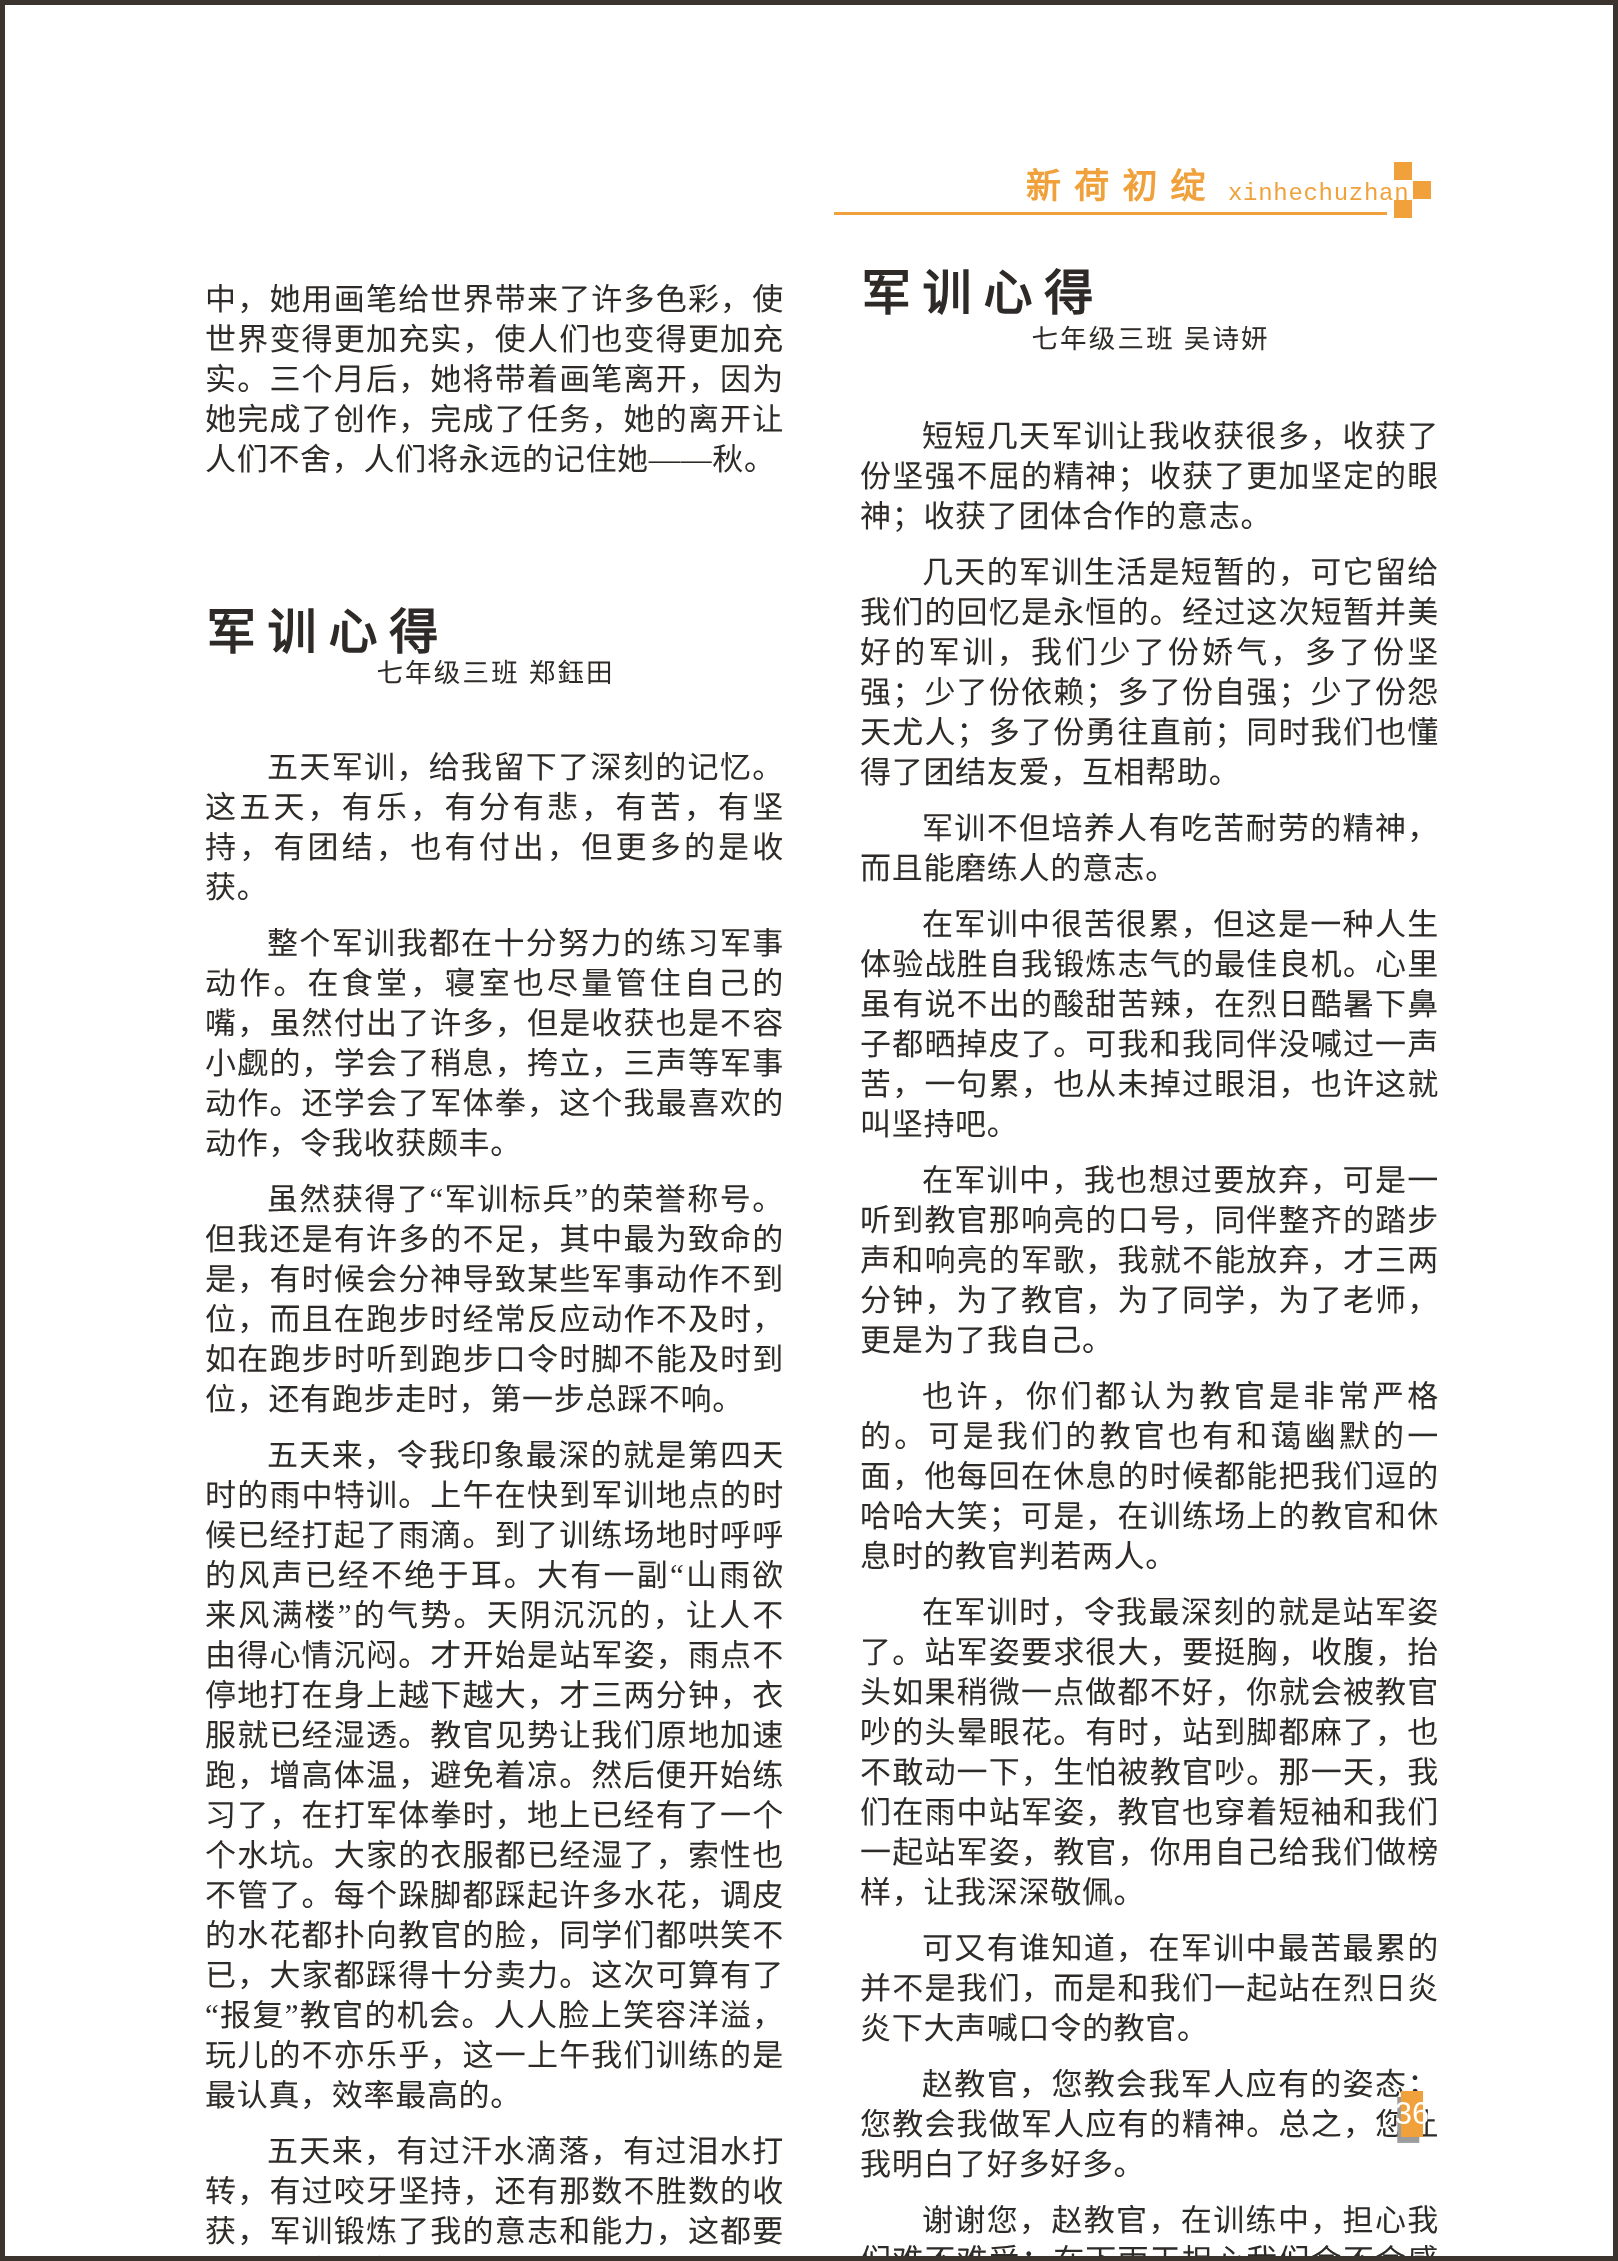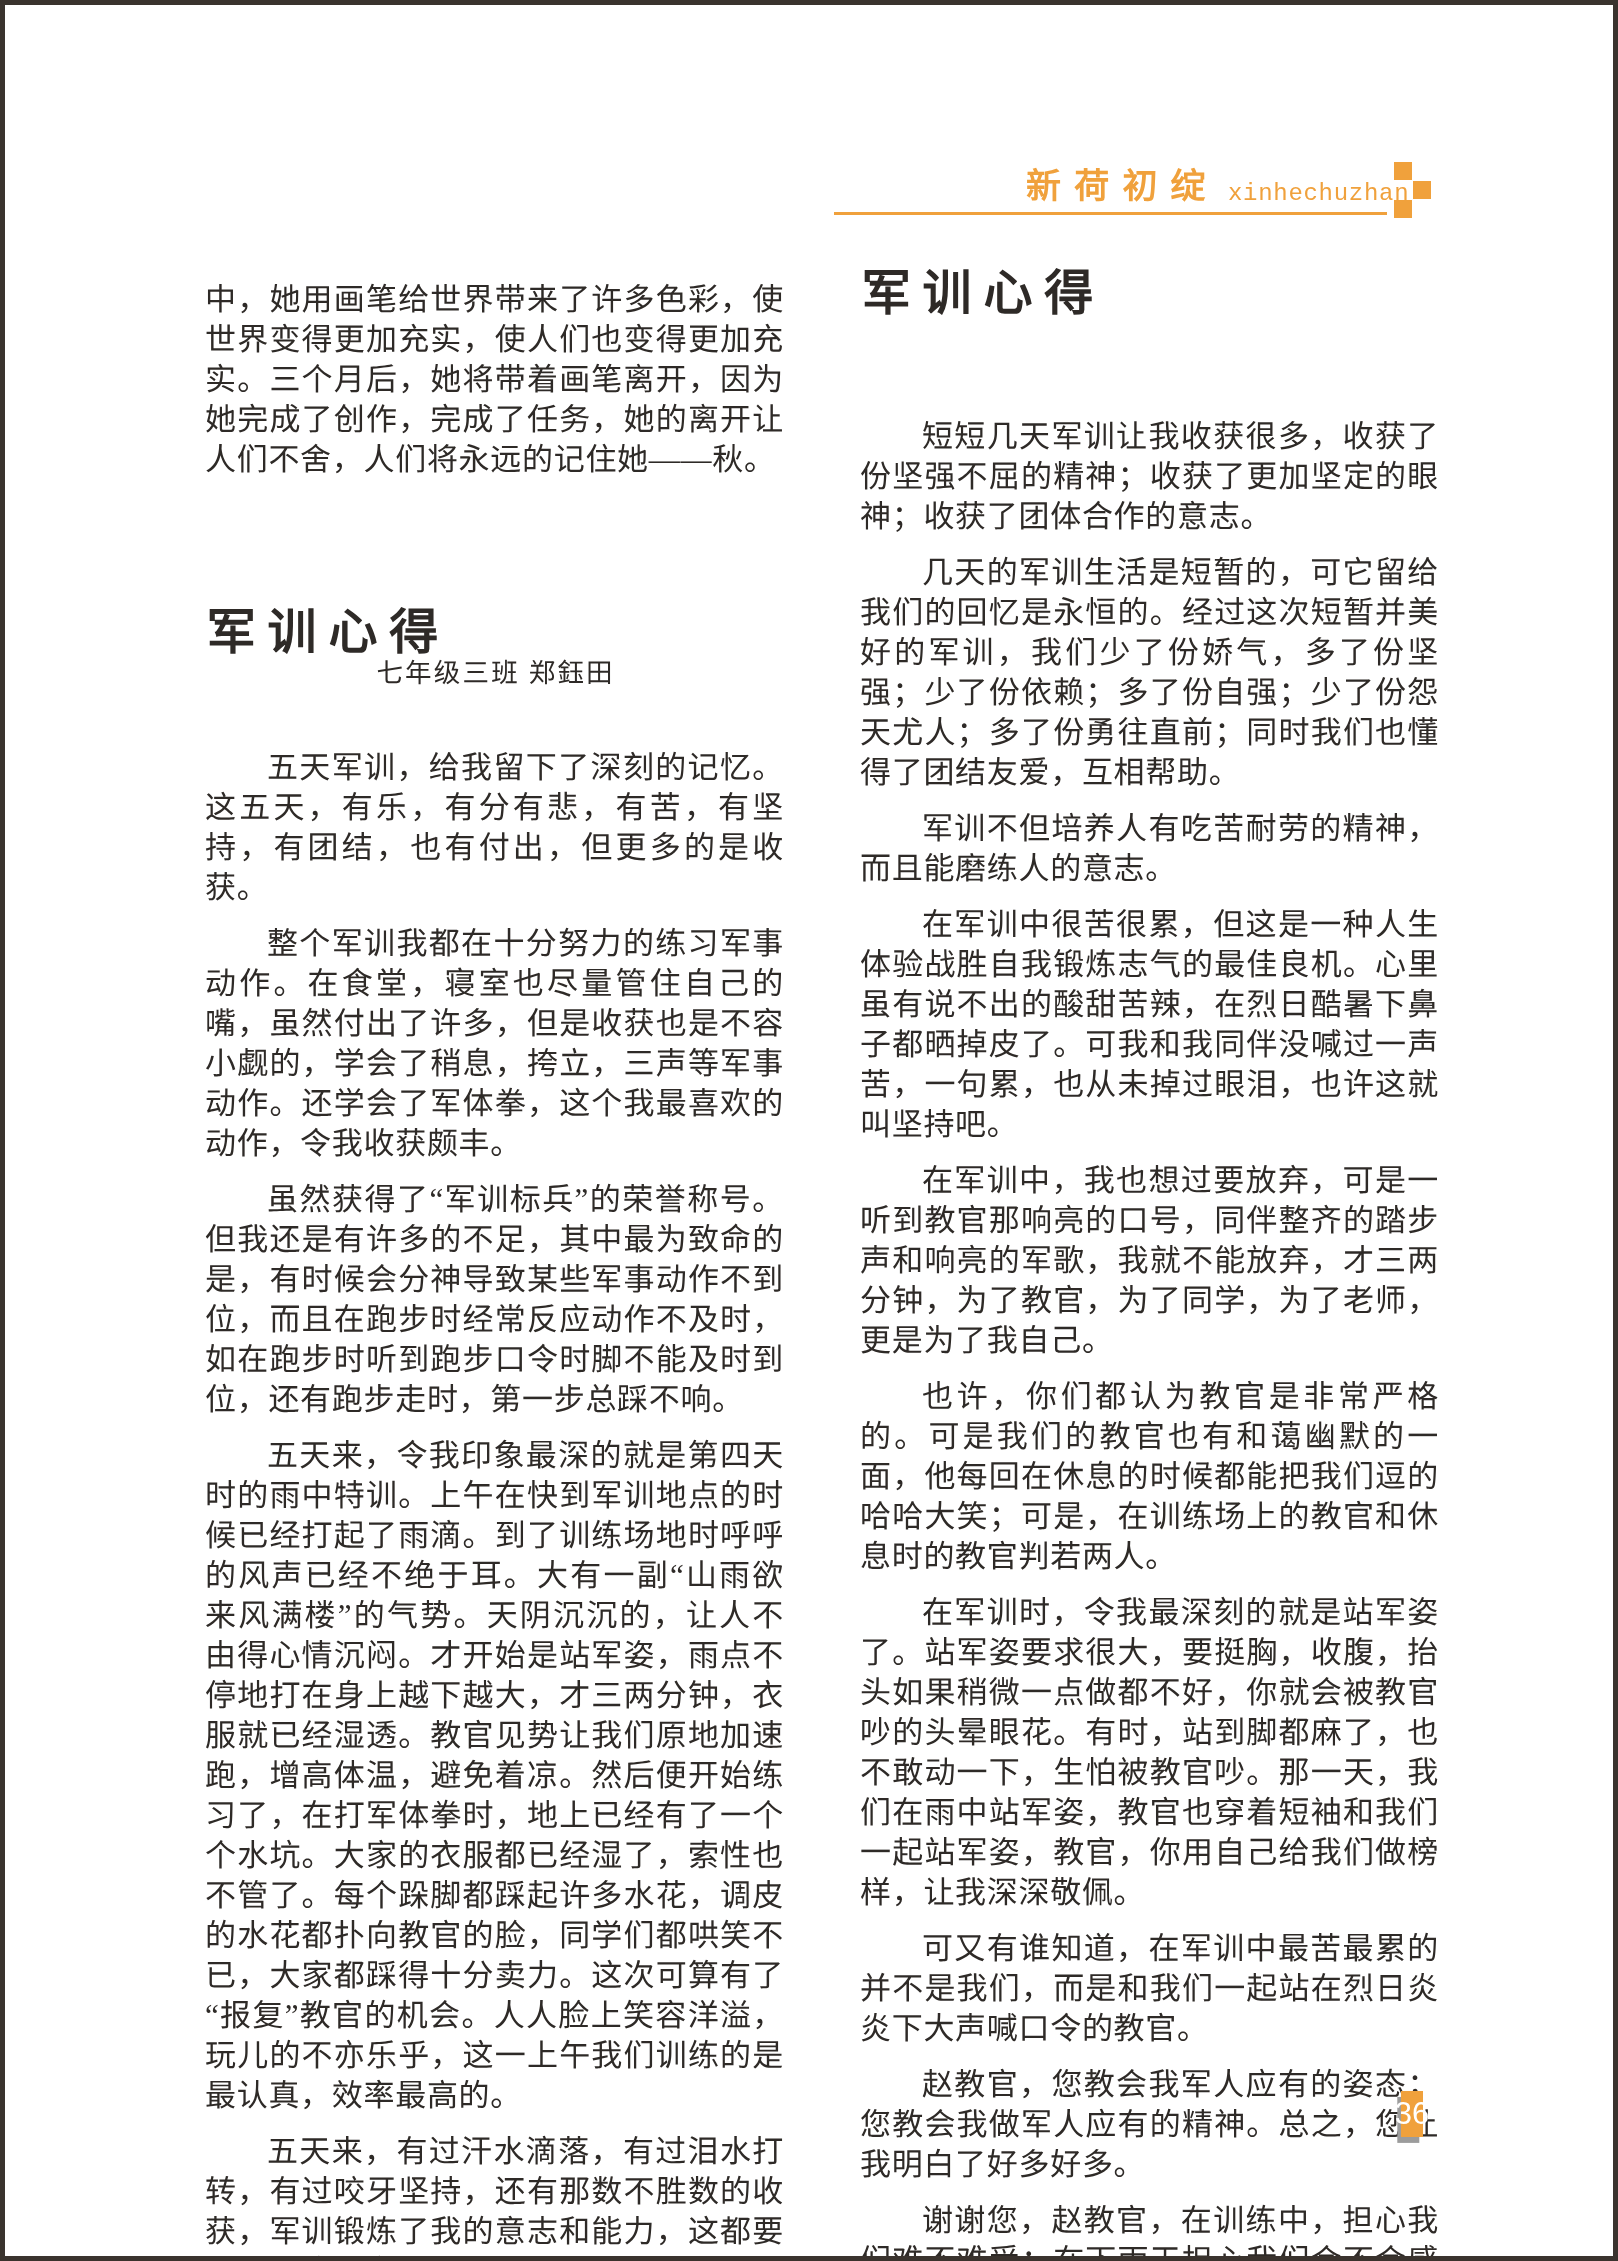--- a/index.html
+++ b/index.html
@@ -156,20 +156,21 @@
 
   <div class="body-left bodytext">
     <p>五天军训，给我留下了深刻的记忆。这五天，有乐，有分有悲，有苦，有坚持，有团结，也有付出，但更多的是收获。</p>
     <p>整个军训我都在十分努力的练习军事动作。在食堂，寝室也尽量管住自己的嘴，虽然付出了许多，但是收获也是不容小觑的，学会了稍息，挎立，三声等军事动作。还学会了军体拳，这个我最喜欢的动作，令我收获颇丰。</p>
     <p>虽然获得了“军训标兵”的荣誉称号。但我还是有许多的不足，其中最为致命的是，有时候会分神导致某些军事动作不到位，而且在跑步时经常反应动作不及时，如在跑步时听到跑步口令时脚不能及时到位，还有跑步走时，第一步总踩不响。</p>
     <p>五天来，令我印象最深的就是第四天时的雨中特训。上午在快到军训地点的时候已经打起了雨滴。到了训练场地时呼呼的风声已经不绝于耳。大有一副“山雨欲来风满楼”的气势。天阴沉沉的，让人不由得心情沉闷。才开始是站军姿，雨点不停地打在身上越下越大，才三两分钟，衣服就已经湿透。教官见势让我们原地加速跑，增高体温，避免着凉。然后便开始练习了，在打军体拳时，地上已经有了一个个水坑。大家的衣服都已经湿了，索性也不管了。每个跺脚都踩起许多水花，调皮的水花都扑向教官的脸，同学们都哄笑不已，大家都踩得十分卖力。这次可算有了“报复”教官的机会。人人脸上笑容洋溢，玩儿的不亦乐乎，这一上午我们训练的是最认真，效率最高的。</p>
     <p>五天来，有过汗水滴落，有过泪水打转，有过咬牙坚持，还有那数不胜数的收获，军训锻炼了我的意志和能力，这都要感谢我的教官和班主任老师谢谢你们！</p>
   </div>
 
   <h2 class="article-title title-right">军训心得</h2>
+  <div class="byline byline-right">七年级三班 吴诗妍</div>
 
   <div class="body-right bodytext">
     <p>短短几天军训让我收获很多，收获了份坚强不屈的精神；收获了更加坚定的眼神；收获了团体合作的意志。</p>
     <p>几天的军训生活是短暂的，可它留给我们的回忆是永恒的。经过这次短暂并美好的军训，我们少了份娇气，多了份坚强；少了份依赖；多了份自强；少了份怨天尤人；多了份勇往直前；同时我们也懂得了团结友爱，互相帮助。</p>
     <p>军训不但培养人有吃苦耐劳的精神，而且能磨练人的意志。</p>
     <p>在军训中很苦很累，但这是一种人生体验战胜自我锻炼志气的最佳良机。心里虽有说不出的酸甜苦辣，在烈日酷暑下鼻子都晒掉皮了。可我和我同伴没喊过一声苦，一句累，也从未掉过眼泪，也许这就叫坚持吧。</p>
     <p>在军训中，我也想过要放弃，可是一听到教官那响亮的口号，同伴整齐的踏步声和响亮的军歌，我就不能放弃，才三两分钟，为了教官，为了同学，为了老师，更是为了我自己。</p>
     <p>也许，你们都认为教官是非常严格的。可是我们的教官也有和蔼幽默的一面，他每回在休息的时候都能把我们逗的哈哈大笑；可是，在训练场上的教官和休息时的教官判若两人。</p>
     <p>在军训时，令我最深刻的就是站军姿了。站军姿要求很大，要挺胸，收腹，抬头如果稍微一点做都不好，你就会被教官吵的头晕眼花。有时，站到脚都麻了，也不敢动一下，生怕被教官吵。那一天，我们在雨中站军姿，教官也穿着短袖和我们一起站军姿，教官，你用自己给我们做榜样，让我深深敬佩。</p>
     <p>可又有谁知道，在军训中最苦最累的并不是我们，而是和我们一起站在烈日炎炎下大声喊口令的教官。</p>

